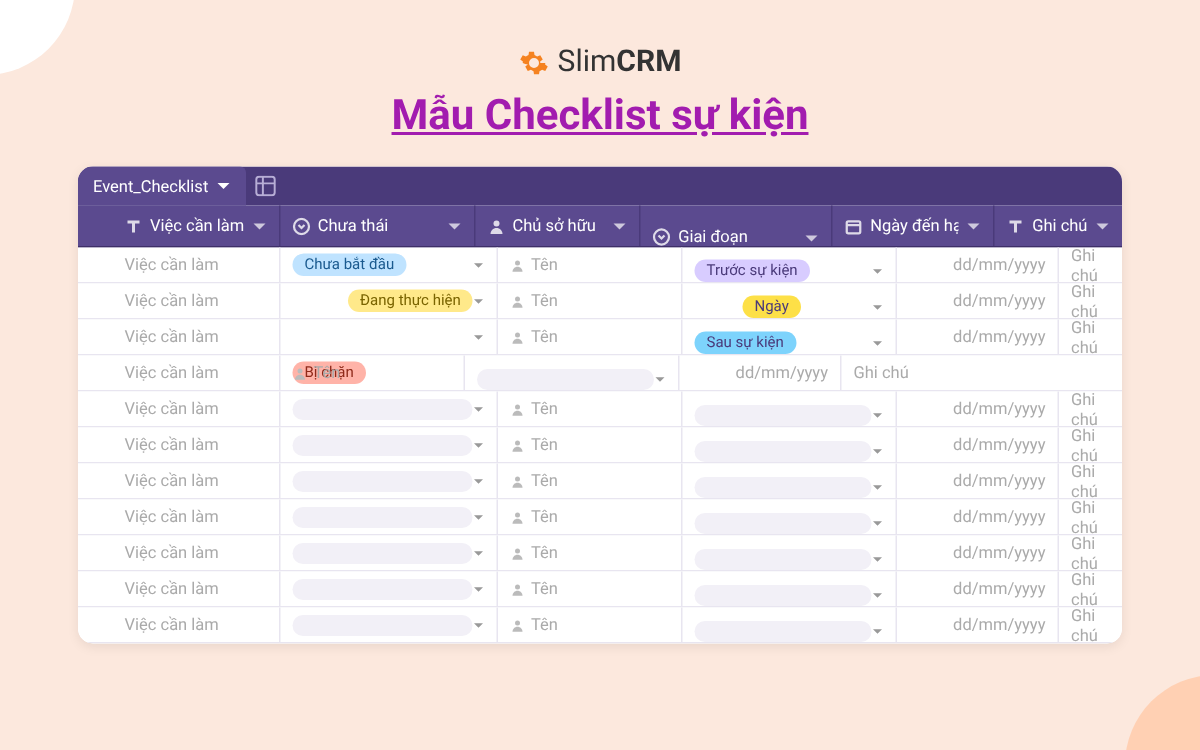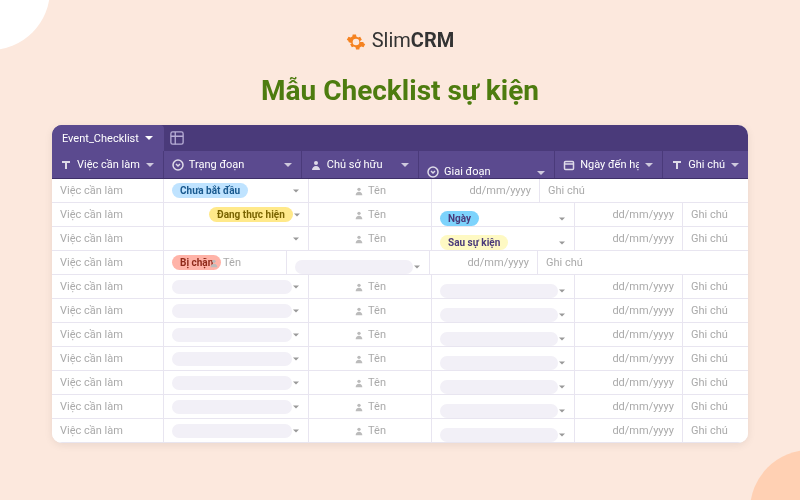--- a/index.html
+++ b/index.html
@@ -2,50 +2,50 @@
 <html><head>
 <meta charset="utf-8">
 <style>
 * { margin: 0; padding: 0; box-sizing: border-box; font-family: -apple-system, BlinkMacSystemFont, "Segoe UI", Roboto, sans-serif; }
 body { width: 800px; height: 500px; background: #fce8dd; overflow: hidden; position: relative; }
 .logo-area { text-align: center; padding-top: 28px; }
 .logo { display: inline-flex; align-items: flex-end; gap: 6px; }
 .logo-icon { width: 20px; height: 20px; color: #f58220; }
 .logo-text { font-size: 20px; font-weight: 400; color: #333; }
 .logo-text b { font-weight: 700; }
-.page-title { text-align: center; font-size: 28px; font-weight: 700; color: #4d7c0f; margin-top: 18px; margin-bottom: 18px; }
+.page-title { text-align: center; font-size: 28px; font-weight: 700; color: #a21caf; margin-top: 4px; margin-bottom: 18px; text-decoration: underline; }
 .table-wrap { margin: 0 52px; background: #fff; border-radius: 10px; overflow: hidden; box-shadow: 0 2px 8px rgba(0,0,0,0.08); }
 .tab-row { background: #4a3a7a; display: flex; align-items: center; height: 26px; }
 .tab { background: #5b4a8f; color: #fff; font-size: 11px; padding: 5px 10px; display: inline-flex; align-items: center; gap: 5px; height: 100%; border-radius: 4px 4px 0 0; }
 .tab-after-icon { width: 14px; height: 14px; margin-left: 6px; color: #b8aed6; }
 .header-row { background: #5b4a8f; display: flex; height: 28px; border-bottom: 1px solid #3e2f68; }
 .hcell { display: flex; align-items: center; gap: 5px; color: #fff; font-size: 11px; padding: 0 8px; border-right: 1px solid #4a3a7a; }
 .hcell .hicon { width: 12px; height: 12px; opacity: 0.8; flex-shrink: 0; }
 .hcell .label { flex: 1; white-space: nowrap; overflow: hidden; }
 .hcell .chev { width: 10px; height: 10px; opacity: 0.7; flex-shrink: 0; }
 .body-row { display: flex; height: 24px; border-bottom: 1px solid #e8e5f0; background: #fff; }
 .bcell { display: flex; align-items: center; font-size: 11px; padding: 0 8px; border-right: 1px solid #e8e5f0; color: #555; gap: 4px; }
 .bcell.placeholder { color: #aaa; }
 .bcell.right { justify-content: flex-end; color: #aaa; }
-.c-task { width: 112px; }
+.c-task { width: 112px; margin-left: 23px; }
 .c-status { width: 145px; }
-.c-owner { width: 123px; justify-content: center; }
+.c-owner { width: 123px; }
 .c-phase { width: 143px; align-items: flex-end; }
 .c-date { width: 108px; }
 .c-note { flex: 1; border-right: none; }
-.pill-wrap { display: flex; align-items: center; width: 100%; font-weight: bold; }
+.pill-wrap { display: flex; align-items: center; width: 100%; }
 .pill { font-size: 10px; padding: 2px 8px; border-radius: 10px; white-space: nowrap; }
 .pill-caret { margin-left: auto; width: 8px; height: 8px; color: #999; flex-shrink: 0; }
 .p-blue { background: #bfe3ff; color: #1a5a8f; }
 .p-yellow { background: #ffe98a; color: #7a6400; margin-left: 37px; }
 .p-red { background: #ffb3a8; color: #8f2a1a; margin-top: 47px; }
 .p-green { background: #a8e6b5; color: #1a6b2e; }
 .p-lavender { background: #d8ccff; color: #4a3a7a; }
-.p-lilac { background: #7dd3fc; color: #4a3a7a; }
-.p-violet { background: #fef9c3; color: #4a3a7a; }
+.p-lilac { background: #fde047; color: #4a3a7a; margin-left: 32px; }
+.p-violet { background: #7dd3fc; color: #4a3a7a; }
 .empty-pill { background: #f2f0f7; height: 14px; border-radius: 10px; flex: 1; }
 .person-icon { width: 10px; height: 10px; color: #bbb; flex-shrink: 0; }
 .corner { position: absolute; width: 120px; height: 120px; background: #fff; border-radius: 60px; }
 .corner.tl { top: -70px; left: -70px; }
 .corner.br { bottom: -70px; right: -70px; background: #ffd0b3; }
 </style>
 </head>
 <body>
 
 <div class="corner tl"></div>
@@ -86,21 +86,21 @@
       <span class="label">Việc cần làm</span>
       <svg class="chev" viewBox="0 0 10 10" fill="currentColor">
           <path d="M1 3l4 4 4-4z"></path>
         </svg>
     </div>
     <div class="hcell c-status">
       <svg class="hicon" viewBox="0 0 12 12" fill="none" stroke="currentColor" stroke-width="1.5">
           <circle cx="6" cy="6" r="5"></circle>
           <path d="M4 5l2 2 2-2"></path>
         </svg>
-      <span class="label">Trạng đoạn</span>
+      <span class="label">Chưa thái</span>
       <svg class="chev" viewBox="0 0 10 10" fill="currentColor">
           <path d="M1 3l4 4 4-4z"></path>
         </svg>
     </div>
     <div class="hcell c-owner">
       <svg class="hicon" viewBox="0 0 12 12" fill="currentColor">
           <circle cx="6" cy="4" r="2"></circle>
           <path d="M2 11c0-2.2 1.8-4 4-4s4 1.8 4 4z"></path>
         </svg>
       <span class="label">Chủ sở hữu</span>
@@ -150,20 +150,28 @@
             </svg>
           </div>
         </div>
         <div class="bcell c-owner placeholder">
           <svg class="person-icon" viewBox="0 0 12 12" fill="currentColor">
             <circle cx="6" cy="4" r="2"></circle>
             <path d="M2 11c0-2.2 1.8-4 4-4s4 1.8 4 4z"></path>
           </svg>
           <span>Tên</span>
         </div>
+        <div class="bcell c-phase">
+          <div class="pill-wrap">
+            <span class="pill p-lavender">Trước sự kiện</span>
+            <svg class="pill-caret" viewBox="0 0 8 8" fill="currentColor">
+              <path d="M1 2.5l3 3 3-3z"></path>
+            </svg>
+          </div>
+        </div>
         <div class="bcell c-date right">dd/mm/yyyy</div>
         <div class="bcell c-note placeholder">Ghi chú</div>
       </div>
       <div class="body-row">
         <div class="bcell c-task placeholder">Việc cần làm</div>
         <div class="bcell c-status">
           <div class="pill-wrap">
             <span class="pill p-yellow">Đang thực hiện</span>
             <svg class="pill-caret" viewBox="0 0 8 8" fill="currentColor">
               <path d="M1 2.5l3 3 3-3z"></path>

